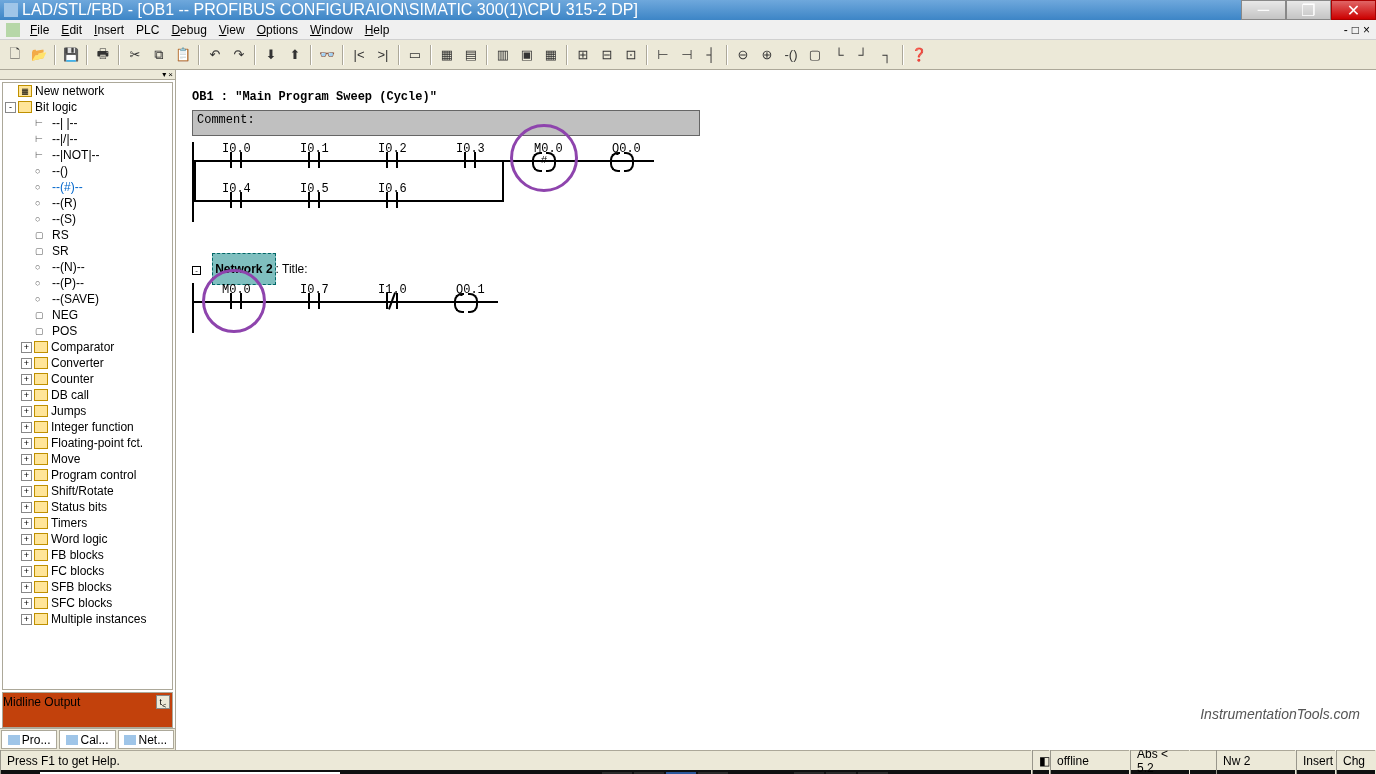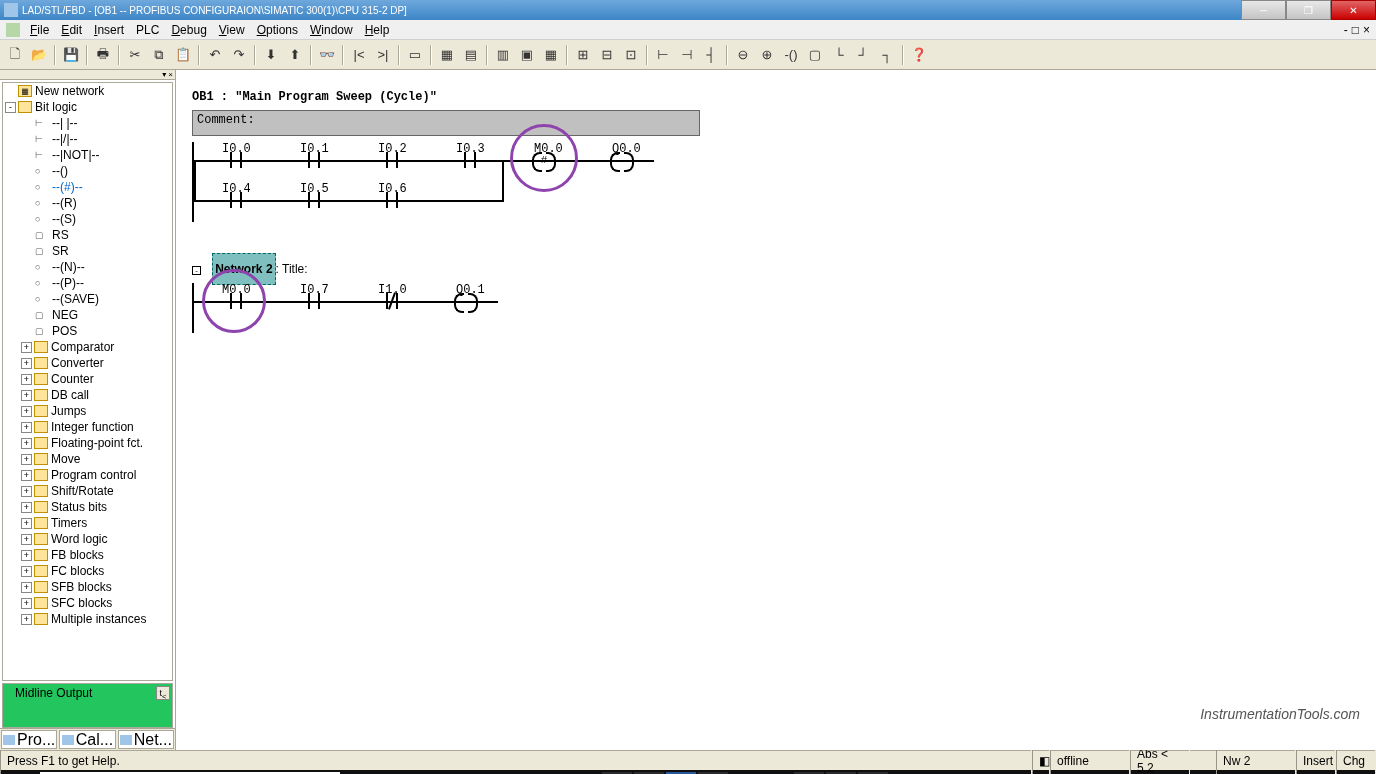--- a/index.html
+++ b/index.html
@@ -1,19 +1,19 @@
 <!DOCTYPE html>
 <html><head>
 <meta charset="utf-8">
 <style>
 * { box-sizing: border-box; margin: 0; padding: 0; font-family: "Segoe UI", Tahoma, sans-serif; }
 body { width: 1376px; height: 774px; background: #fff; overflow: hidden; font-size: 12px; }
 
 
-.titlebar { height: 20px; background: linear-gradient(#6fa8dc, #3d85c6); display: flex; align-items: center; color: #fff; font-size: 10px; padding-left: 4px; }
+.titlebar { height: 20px; background: linear-gradient(#6fa8dc, #3d85c6); display: flex; align-items: center; color: #fff; font-size: 16px; padding-left: 4px; }
 .titlebar .icon { width: 14px; height: 14px; background: #9fc5e8; margin-right: 4px; display: inline-block; }
 .window-controls { margin-left: auto; display: flex; }
 .win-btn { width: 45px; height: 20px; display: flex; align-items: center; justify-content: center; cursor: pointer; }
 .win-min { background: linear-gradient(#e8e8e8,#c4c4c4); border:1px solid #888; }
 .win-max { background: linear-gradient(#e8e8e8,#c4c4c4); border:1px solid #888; }
 .win-close { background: linear-gradient(#e06666,#cc0000); border:1px solid #a00; }
 
 
 .menubar { height: 20px; background: #f0f0f0; display: flex; align-items: center; padding-left: 6px; font-size: 12px; border-bottom:1px solid #d0d0d0; }
 .menubar .micon { width:14px; height:14px; background:#b6d7a8; margin-right:4px; }
@@ -30,24 +30,24 @@
 .main { display:flex; height: 680px; }
 .sidebar { width: 176px; background:#fff; border-right:1px solid #aca899; display:flex; flex-direction:column; position:relative; }
 .sidebar-top { height: 10px; background:#ece9d8; border-bottom:1px solid #aca899; display:flex; justify-content:flex-end; align-items:center; padding-right:2px; gap:2px; font-size:8px;}
 .tree { flex:1; overflow:auto; border:1px solid #aca899; margin:2px; }
 .tree-item { display:flex; align-items:center; padding:1px 2px; font-size:12px; cursor:pointer; white-space:nowrap; }
 .tree-item .exp { width:11px; height:11px; border:1px solid #888; margin-right:2px; font-size:9px; line-height:9px; text-align:center; background:#fff; }
 .tree-item .ticon { width:14px; height:12px; margin-right:3px; background:#ffe599; border:1px solid #bf9000; font-size:8px; display:flex; align-items:center; justify-content:center; }
 .tree-item.selected .tlabel { color:#0066cc; }
 .indent1 { padding-left: 18px; }
 .indent2 { padding-left: 32px; }
-.sidebar-info { height:45px; border:1px solid #aca899; margin:0 2px; font-size:12px; padding:2px 12px; background:#22c55e; position:relative; }
+.sidebar-info { height:36px; border:1px solid #aca899; margin:0 2px; font-size:12px; padding:2px 0; background:#c2410c; position:relative; }
 .sidebar-info .dd { position:absolute; right:2px; top:2px; width:14px; height:14px; border:1px solid #888; background:#ece9d8; font-size:9px; text-align:center; line-height:12px; }
 .sidebar-tabs { display:flex; height:22px; border-top:1px solid #aca899; background:#ece9d8; }
-.stab { flex:1; border:1px solid #aca899; font-size:16px; display:flex; align-items:center; justify-content:center; cursor:pointer; margin:1px; background:#fff; overflow:hidden; }
+.stab { flex:1; border:1px solid #aca899; font-size:12px; display:flex; align-items:center; justify-content:center; cursor:pointer; margin:1px; background:#fff; overflow:hidden; }
 .stab .sticon { width:12px; height:10px; margin-right:2px; background:#9fc5e8; }
 
 
 .canvas-wrap { flex:1; background:#fff; position:relative; overflow:auto; }
 .canvas { padding: 20px 16px; font-family: "Courier New", monospace; font-size:12px; }
 .ob-header { font-family: "Courier New", monospace; font-weight:bold; font-size:12px; margin-bottom:6px; }
 .comment-box { width:508px; height:26px; background:#c0c0c0; border:1px solid #666; padding:2px 4px; font-family:"Courier New",monospace; font-size:12px; }
 .net-header { margin-top:12px; font-family:"Courier New",monospace; font-size:12px; }
 .net-header .box { display:inline-block; width:9px; height:9px; border:1px solid #000; margin-right:4px; font-size:8px; line-height:8px; text-align:center; }
 .net-header b { font-weight:bold; }

